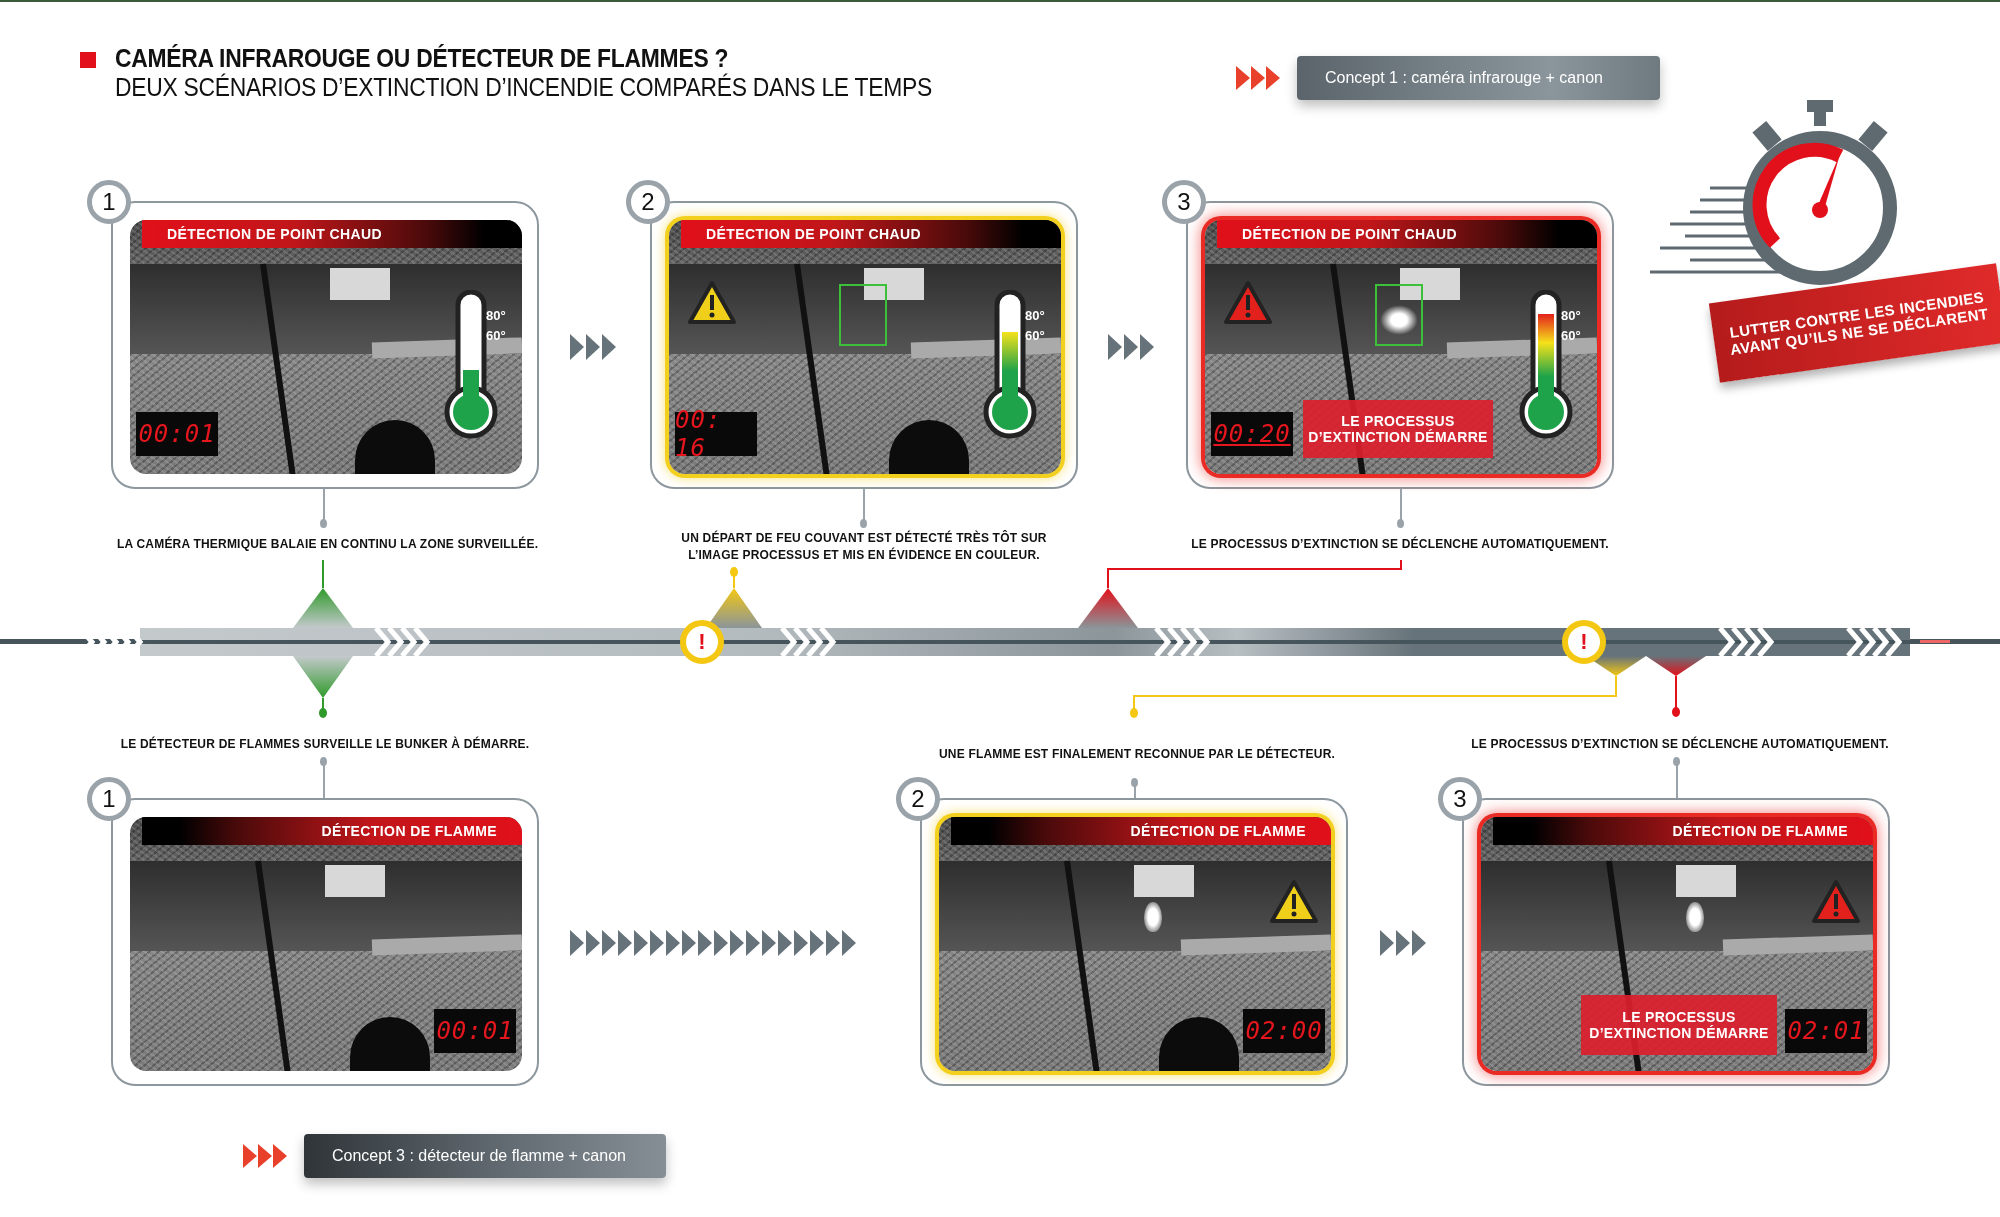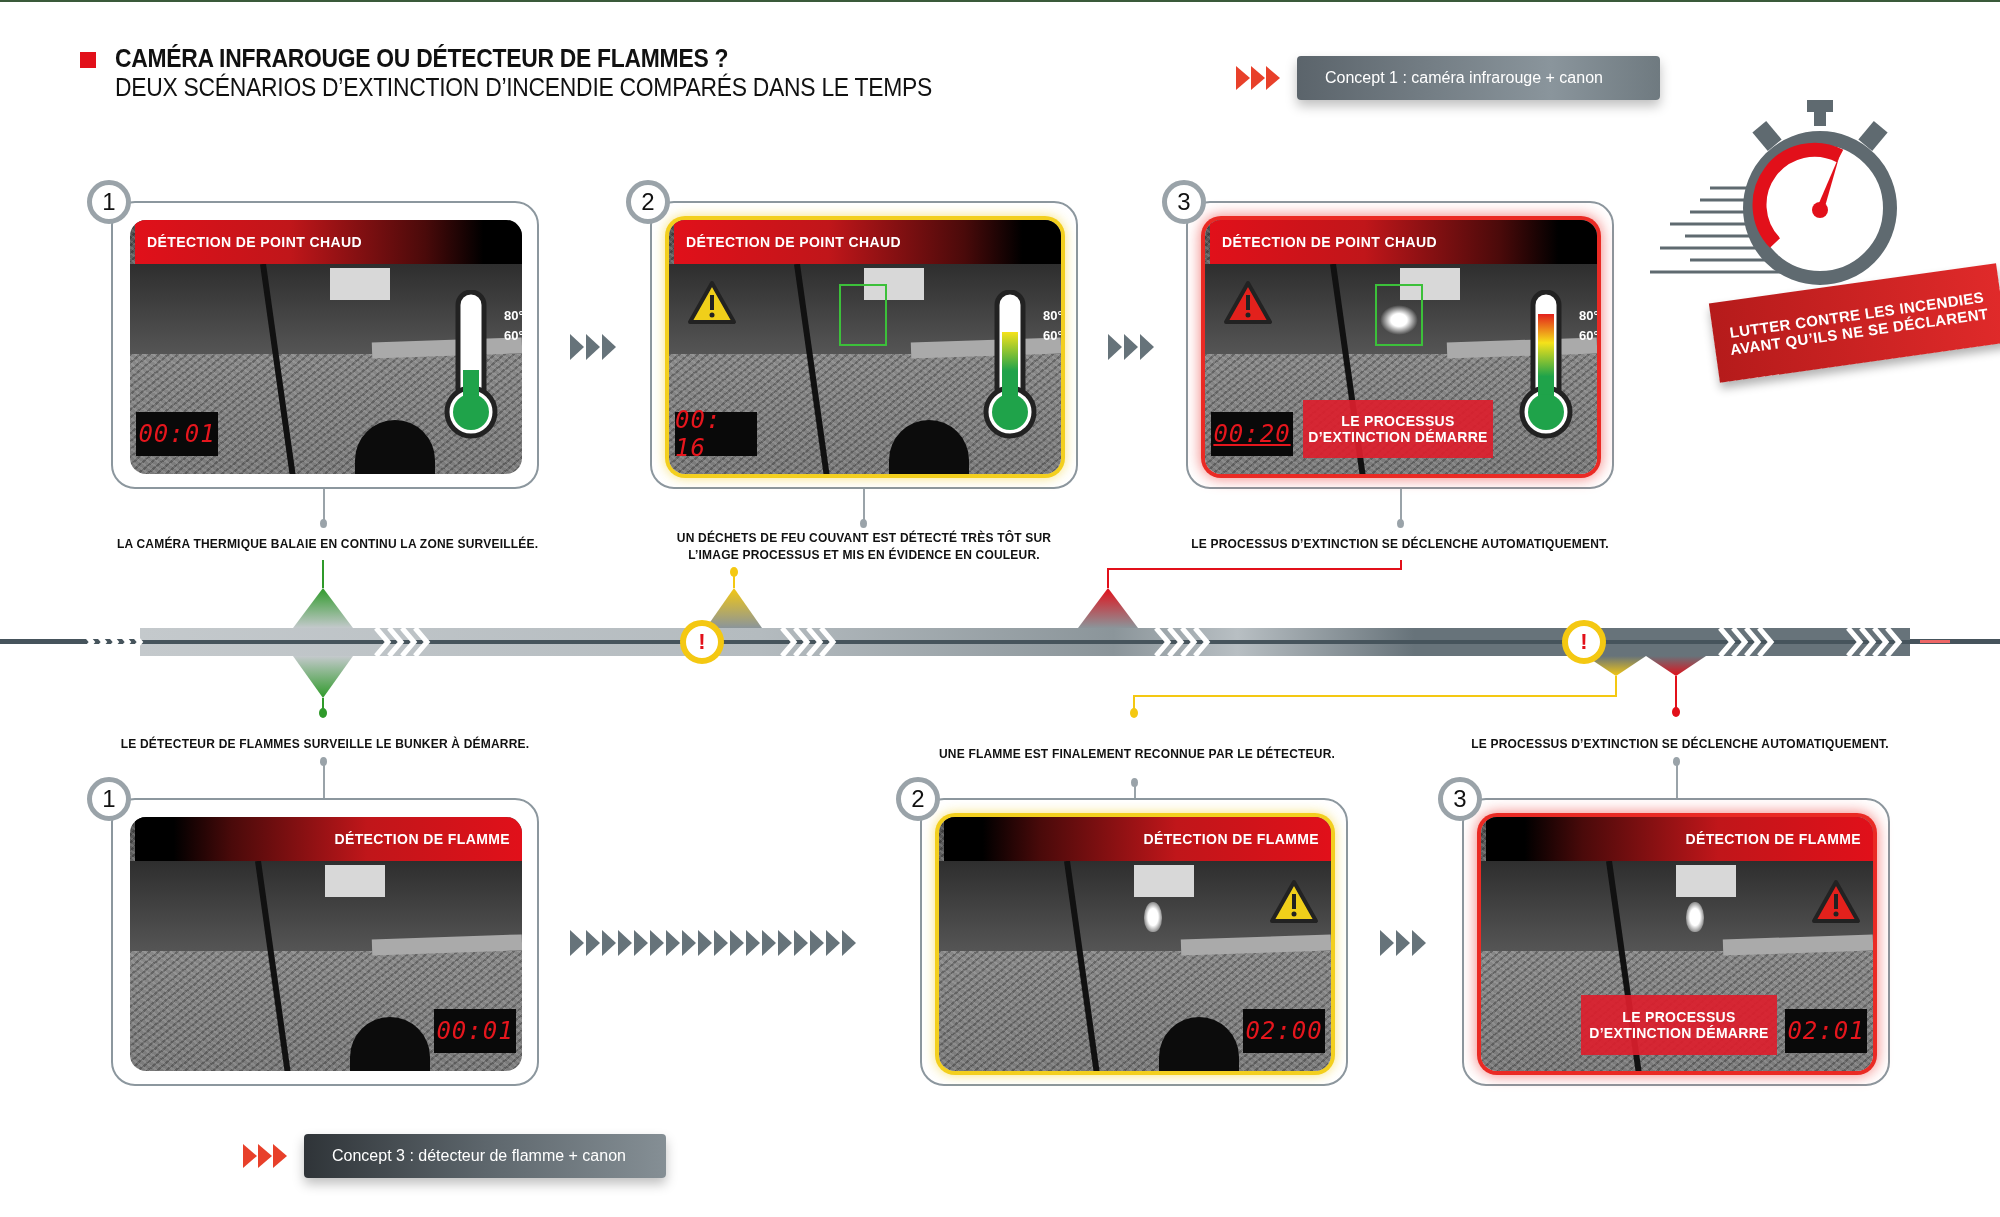--- a/index.html
+++ b/index.html
@@ -28,32 +28,32 @@
   .screen { position: absolute; border-radius: 16px; overflow: hidden;
     background:
       repeating-linear-gradient(35deg, rgba(255,255,255,0.12) 0 2px, transparent 2px 5px),
       repeating-linear-gradient(-40deg, rgba(0,0,0,0.25) 0 2px, transparent 2px 6px),
       linear-gradient(180deg,#4a4a4a 0%,#6a6a6a 22%,#8c8c8c 35%,#7a7a7a 100%); }
   .screen .wall { position: absolute; left: 0; right: 0; top: 44px; height: 90px; background: linear-gradient(180deg,#2e2e2e,#555); }
   .screen .truck { position: absolute; top: 48px; width: 60px; height: 32px; background: #d8d8d8; }
   .screen .beam { position: absolute; top: 44px; width: 6px; height: 300px; background: #111; transform-origin: top; }
   .screen .barrier { position: absolute; top: 120px; right: 0; width: 150px; height: 16px; background: #aaa; transform: rotate(-2deg); }
   .screen .cam { position: absolute; width: 80px; height: 60px; background: #0c0c0c; border-radius: 40px 40px 0 0; }
-  .banner { position: absolute; left: 5px; right: 0; top: 0; height: 44px; color: #fff; font-weight: bold; font-size: 14px; display: flex; align-items: center; padding: 0 12px; letter-spacing: 0.4px; }
+  .banner { position: absolute; left: 12px; right: 0; top: 0; height: 28px; color: #fff; font-weight: bold; font-size: 14px; display: flex; align-items: center; padding: 0 25px; letter-spacing: 0.4px; }
   .banner-l { background: linear-gradient(90deg,#e1101a 0%,#c0161a 40%,#4a0a0a 75%,#000 90%); }
   .banner-r { background: linear-gradient(90deg,#000 10%,#4a0a0a 25%,#c0161a 60%,#e1101a 100%); justify-content: flex-end; }
   .glow-y { box-shadow: 0 0 0 4px #f3cf1e, 0 0 12px 4px rgba(243,207,30,0.6); }
   .glow-r { box-shadow: 0 0 0 4px #ea2a24, 0 0 14px 5px rgba(234,42,36,0.55); }
 
   .timer { position: absolute; width: 82px; height: 44px; background: #090909; color: #e5161d; font-family: "DejaVu Sans Mono", monospace; font-size: 24px; font-style: italic; display: flex; align-items: center; justify-content: center; letter-spacing: 1px; }
   .hotbox { position: absolute; width: 48px; height: 62px; border: 2px solid #3cc03a; }
   .hotspot { position: absolute; width: 38px; height: 30px; border-radius: 50%; background: radial-gradient(#fff 30%, rgba(255,255,255,0) 70%); }
   .flame { position: absolute; width: 18px; height: 30px; border-radius: 50% 50% 45% 45%; background: radial-gradient(#fff 40%, rgba(255,255,255,0.2) 80%); }
   .warn { position: absolute; width: 50px; height: 46px; }
-  .deg { position: absolute; color: #fff; font-weight: bold; font-size: 13px; margin-left: 18px; }
+  .deg { position: absolute; color: #fff; font-weight: bold; font-size: 13px; }
   .thermo { position: absolute; width: 70px; height: 150px; }
   .extin { position: absolute; background: rgba(220,30,45,0.92); color: #fff; font-weight: bold; font-size: 14px; text-align: center; display: flex; flex-direction: column; justify-content: center; letter-spacing: 0.3px; }
 
   .num { position: absolute; width: 44px; height: 44px; border-radius: 50%; border: 5px solid #9aa3a9; background: #fff; font-size: 24px; display: flex; align-items: center; justify-content: center; color: #111; }
 
   .caption { position: absolute; font-size: 12px; font-weight: bold; text-align: center; letter-spacing: 0.2px; line-height: 17px; white-space: nowrap; }
 
   .stem { position: absolute; width: 2px; background: #9aa3a9; }
   .dot { position: absolute; width: 7px; height: 9px; border-radius: 50%; }
 
@@ -206,21 +206,21 @@
 </div>
 <div class="num" style="left:1162px; top:180px;">3</div>
 
 <div class="stem" style="left:323px; top:489px; height:34px;"></div>
 <div class="dot" style="left:320px; top:519px; background:#9aa3a9;"></div>
 <div class="caption" style="left:117px; top:536px; width:416px;">LA CAMÉRA THERMIQUE BALAIE EN CONTINU LA ZONE SURVEILLÉE.</div>
 
 <div class="stem" style="left:863px; top:489px; height:34px;"></div>
 <div class="dot" style="left:860px; top:519px; background:#9aa3a9;"></div>
 <div class="caption" style="left:650px; top:530px; width:428px;">
-  <div>UN DÉCHETS DE FEU COUVANT EST DÉTECTÉ TRÈS TÔT SUR</div>
+  <div>UN DÉPART DE FEU COUVANT EST DÉTECTÉ TRÈS TÔT SUR</div>
   <div>L’IMAGE PROCESSUS ET MIS EN ÉVIDENCE EN COULEUR.</div>
 </div>
 
 <div class="stem" style="left:1400px; top:489px; height:34px;"></div>
 <div class="dot" style="left:1397px; top:519px; background:#9aa3a9;"></div>
 <div class="caption" style="left:1186px; top:536px; width:428px;">LE PROCESSUS D’EXTINCTION SE DÉCLENCHE AUTOMATIQUEMENT.</div>
 
 <svg class="abs" style="left:0; top:560px;" width="2000" height="170" viewBox="0 0 2000 170">
   <defs>
     <linearGradient id="band" x1="0" x2="1" y1="0" y2="0">

